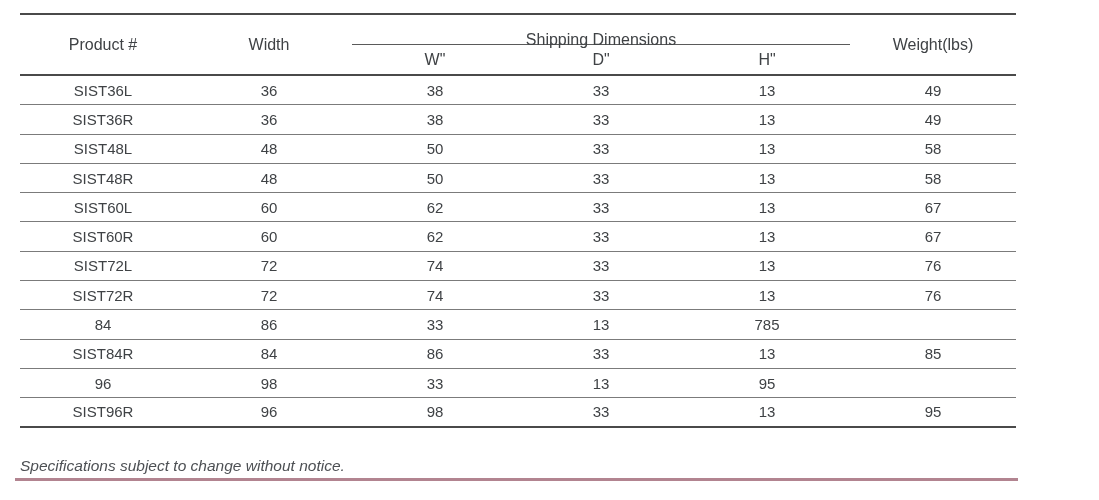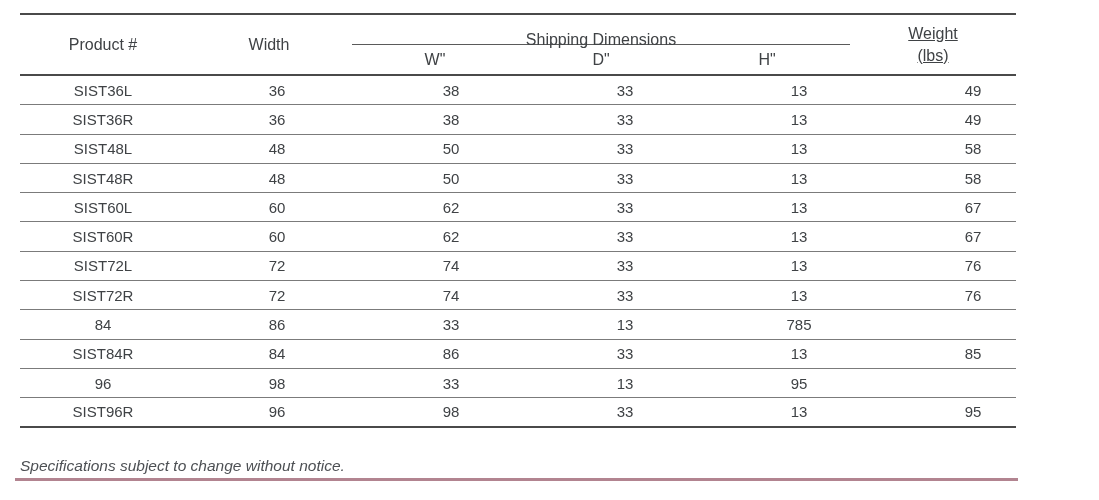--- a/index.html
+++ b/index.html
@@ -28,30 +28,29 @@
     font-size: 16px;
     color: #3f4245;
   }
   .th { display: flex; align-items: center; justify-content: center; text-align: center; }
   .th-product { grid-column: 1; grid-row: 1 / 3; }
   .th-width   { grid-column: 2; grid-row: 1 / 3; }
   .th-group   { grid-column: 3 / 6; grid-row: 1; border-bottom: 1.5px solid #5a5a5a; padding-top: 4px; margin-top: 16px; }
   .th-w { grid-column: 3; grid-row: 2; }
   .th-d { grid-column: 4; grid-row: 2; }
   .th-h { grid-column: 5; grid-row: 2; }
-  .th-weight { grid-column: 6; grid-row: 1 / 3; flex-direction: column; line-height: 1.35; text-decoration: underline; }
+  .th-weight { grid-column: 6; grid-row: 1 / 3; line-height: 1.35; }
   
   .tbody { width: 996px; }
   .tr {
     display: grid;
     grid-template-columns: repeat(6, 166px);
     height: 29.3px;
     border-bottom: 1.5px solid #7b7b7b;
     font-size: 15px;
-    gap: 8px;
   }
   .tr:last-child { border-bottom: 2px solid #4a4a4a; }
   .td { display: flex; align-items: center; justify-content: center; text-align: center; }
   
   .footer-note {
     position: absolute;
     top: 457px;
     left: 20px;
     width: 996px;
     text-align: left;

